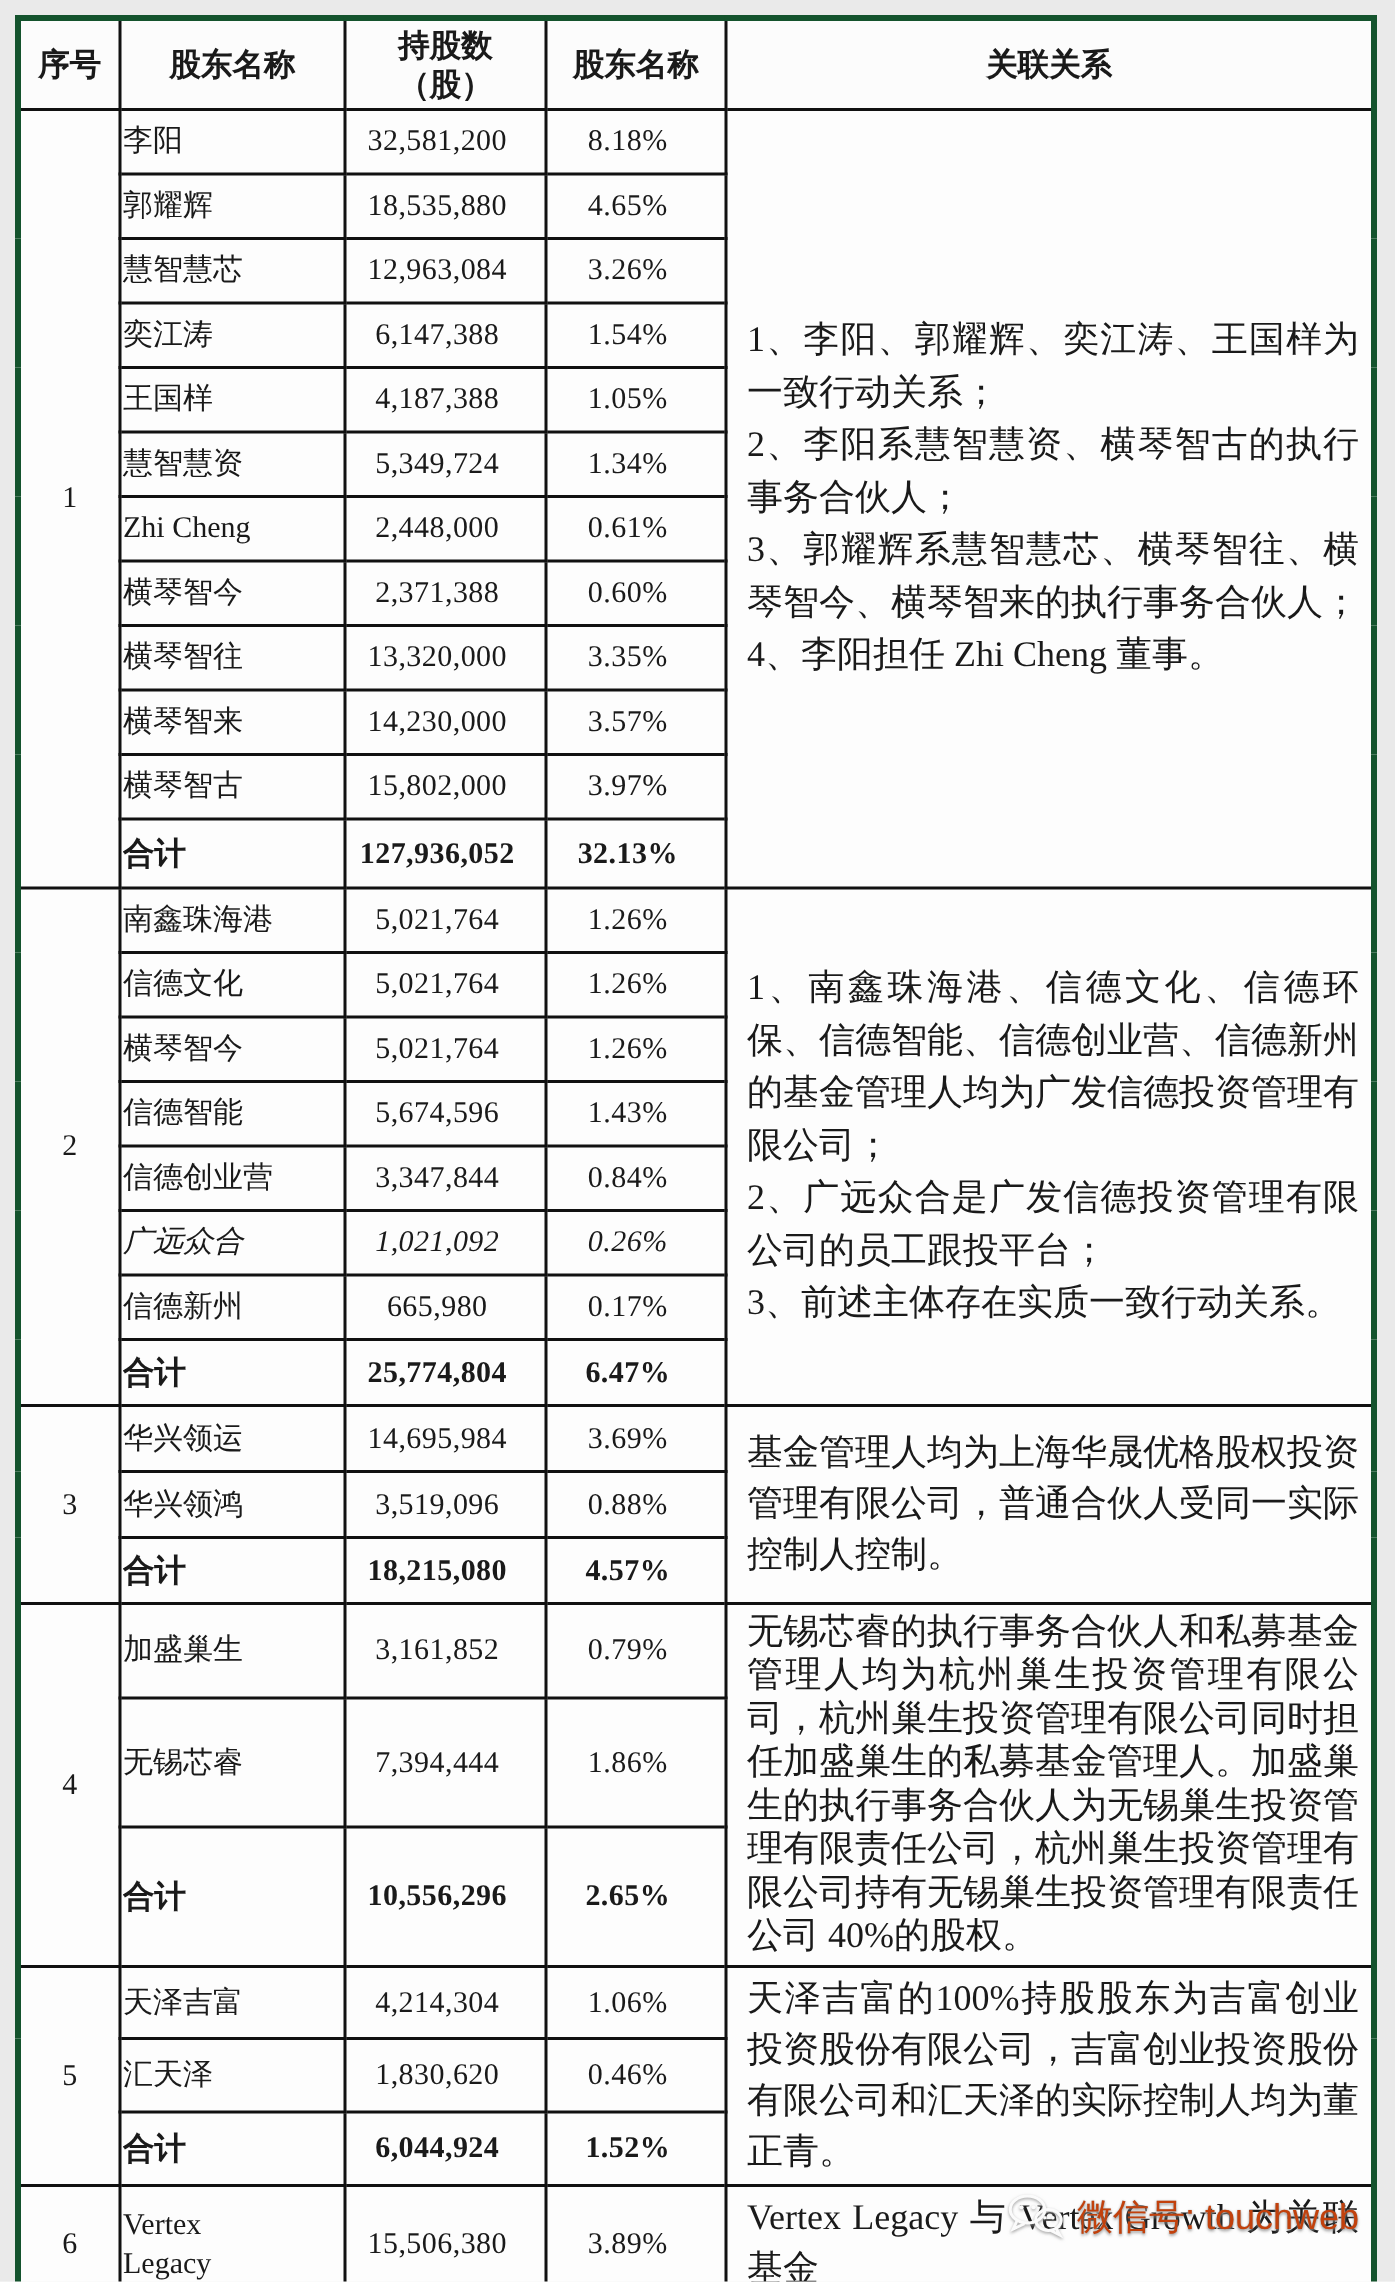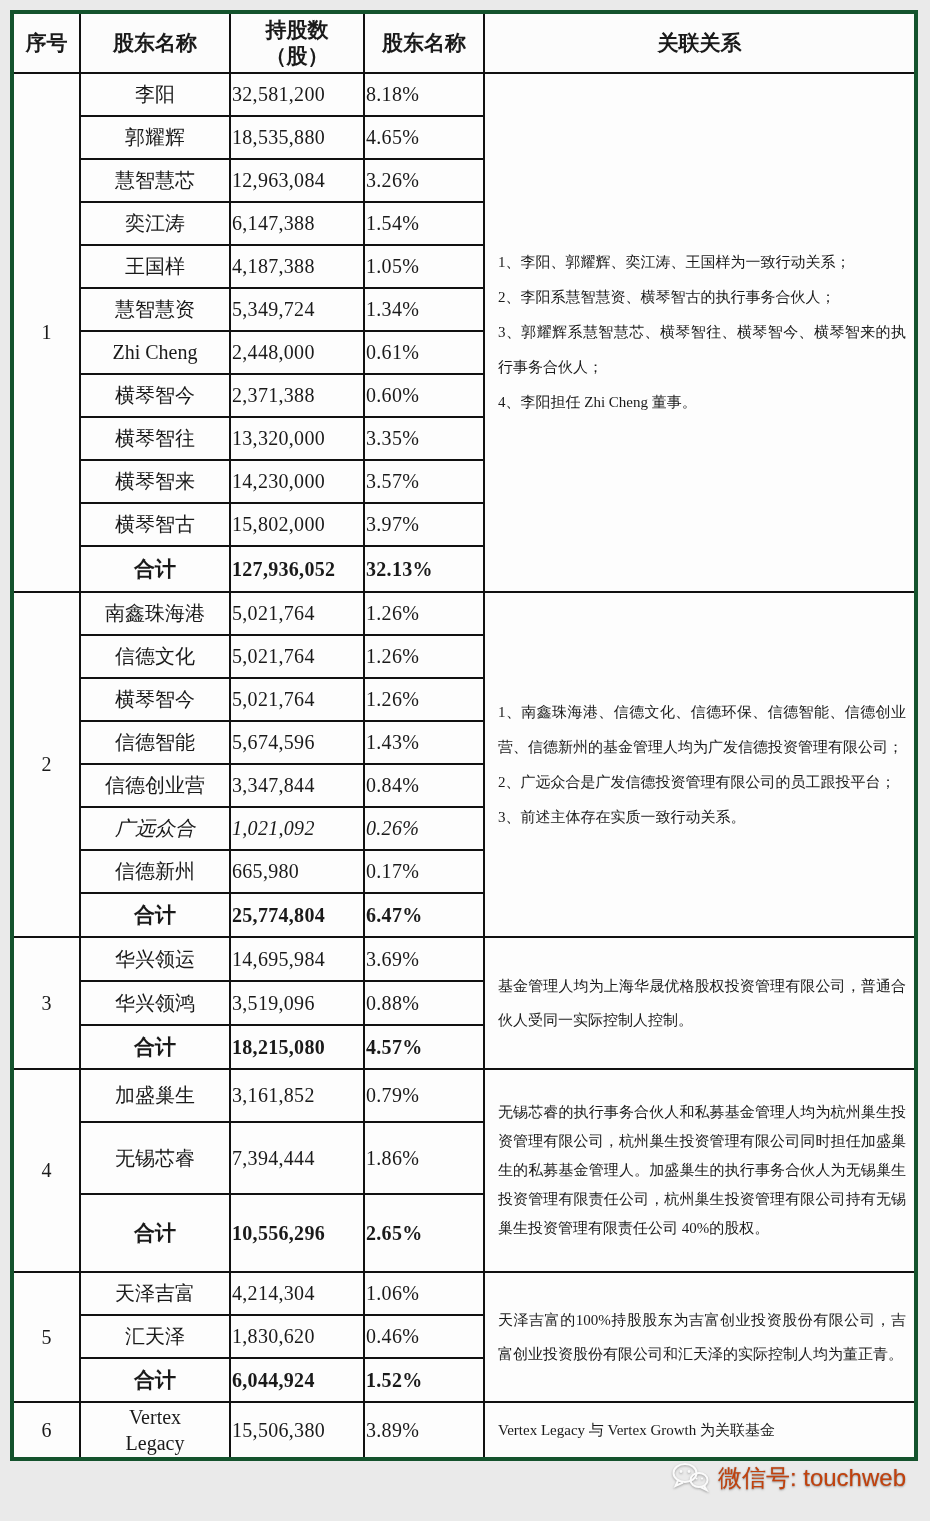--- a/index.html
+++ b/index.html
@@ -26,27 +26,27 @@
     overflow:hidden;
   }
   thead tr{height:61px;}
   th{
     font-size:21px;font-weight:bold;text-align:center;
     white-space:pre-line;line-height:1.25;
     background:#fcfcfc;
   }
   td{font-size:20px;background:#fdfdfd;}
   td.idx{text-align:center;}
-  td.name{text-align:center;line-height:1.25;}
-  td.num{text-align:left;padding-right:12px;letter-spacing:0.3px;}
+  td.name{line-height:1.25;}
+  td.num{text-align:center;padding-right:12px;letter-spacing:0.3px;}
   td.rel{
     text-align:justify;
     padding:4px 8px 4px 13px;
     white-space:pre-line;
-    font-size:15px;
+    font-size:24px;
   }
   .rel-loose{line-height:35px;}
   .rel-med{line-height:34px;}
   .rel-tight{line-height:29px;}
   .bold{font-weight:bold;}
   tr.total-row td.name{font-size:21px;border-radius:11px;}
   span.narrow{display:inline-block;max-width:84px;line-height:1.3;}
 
   .watermark{
     position:absolute;

